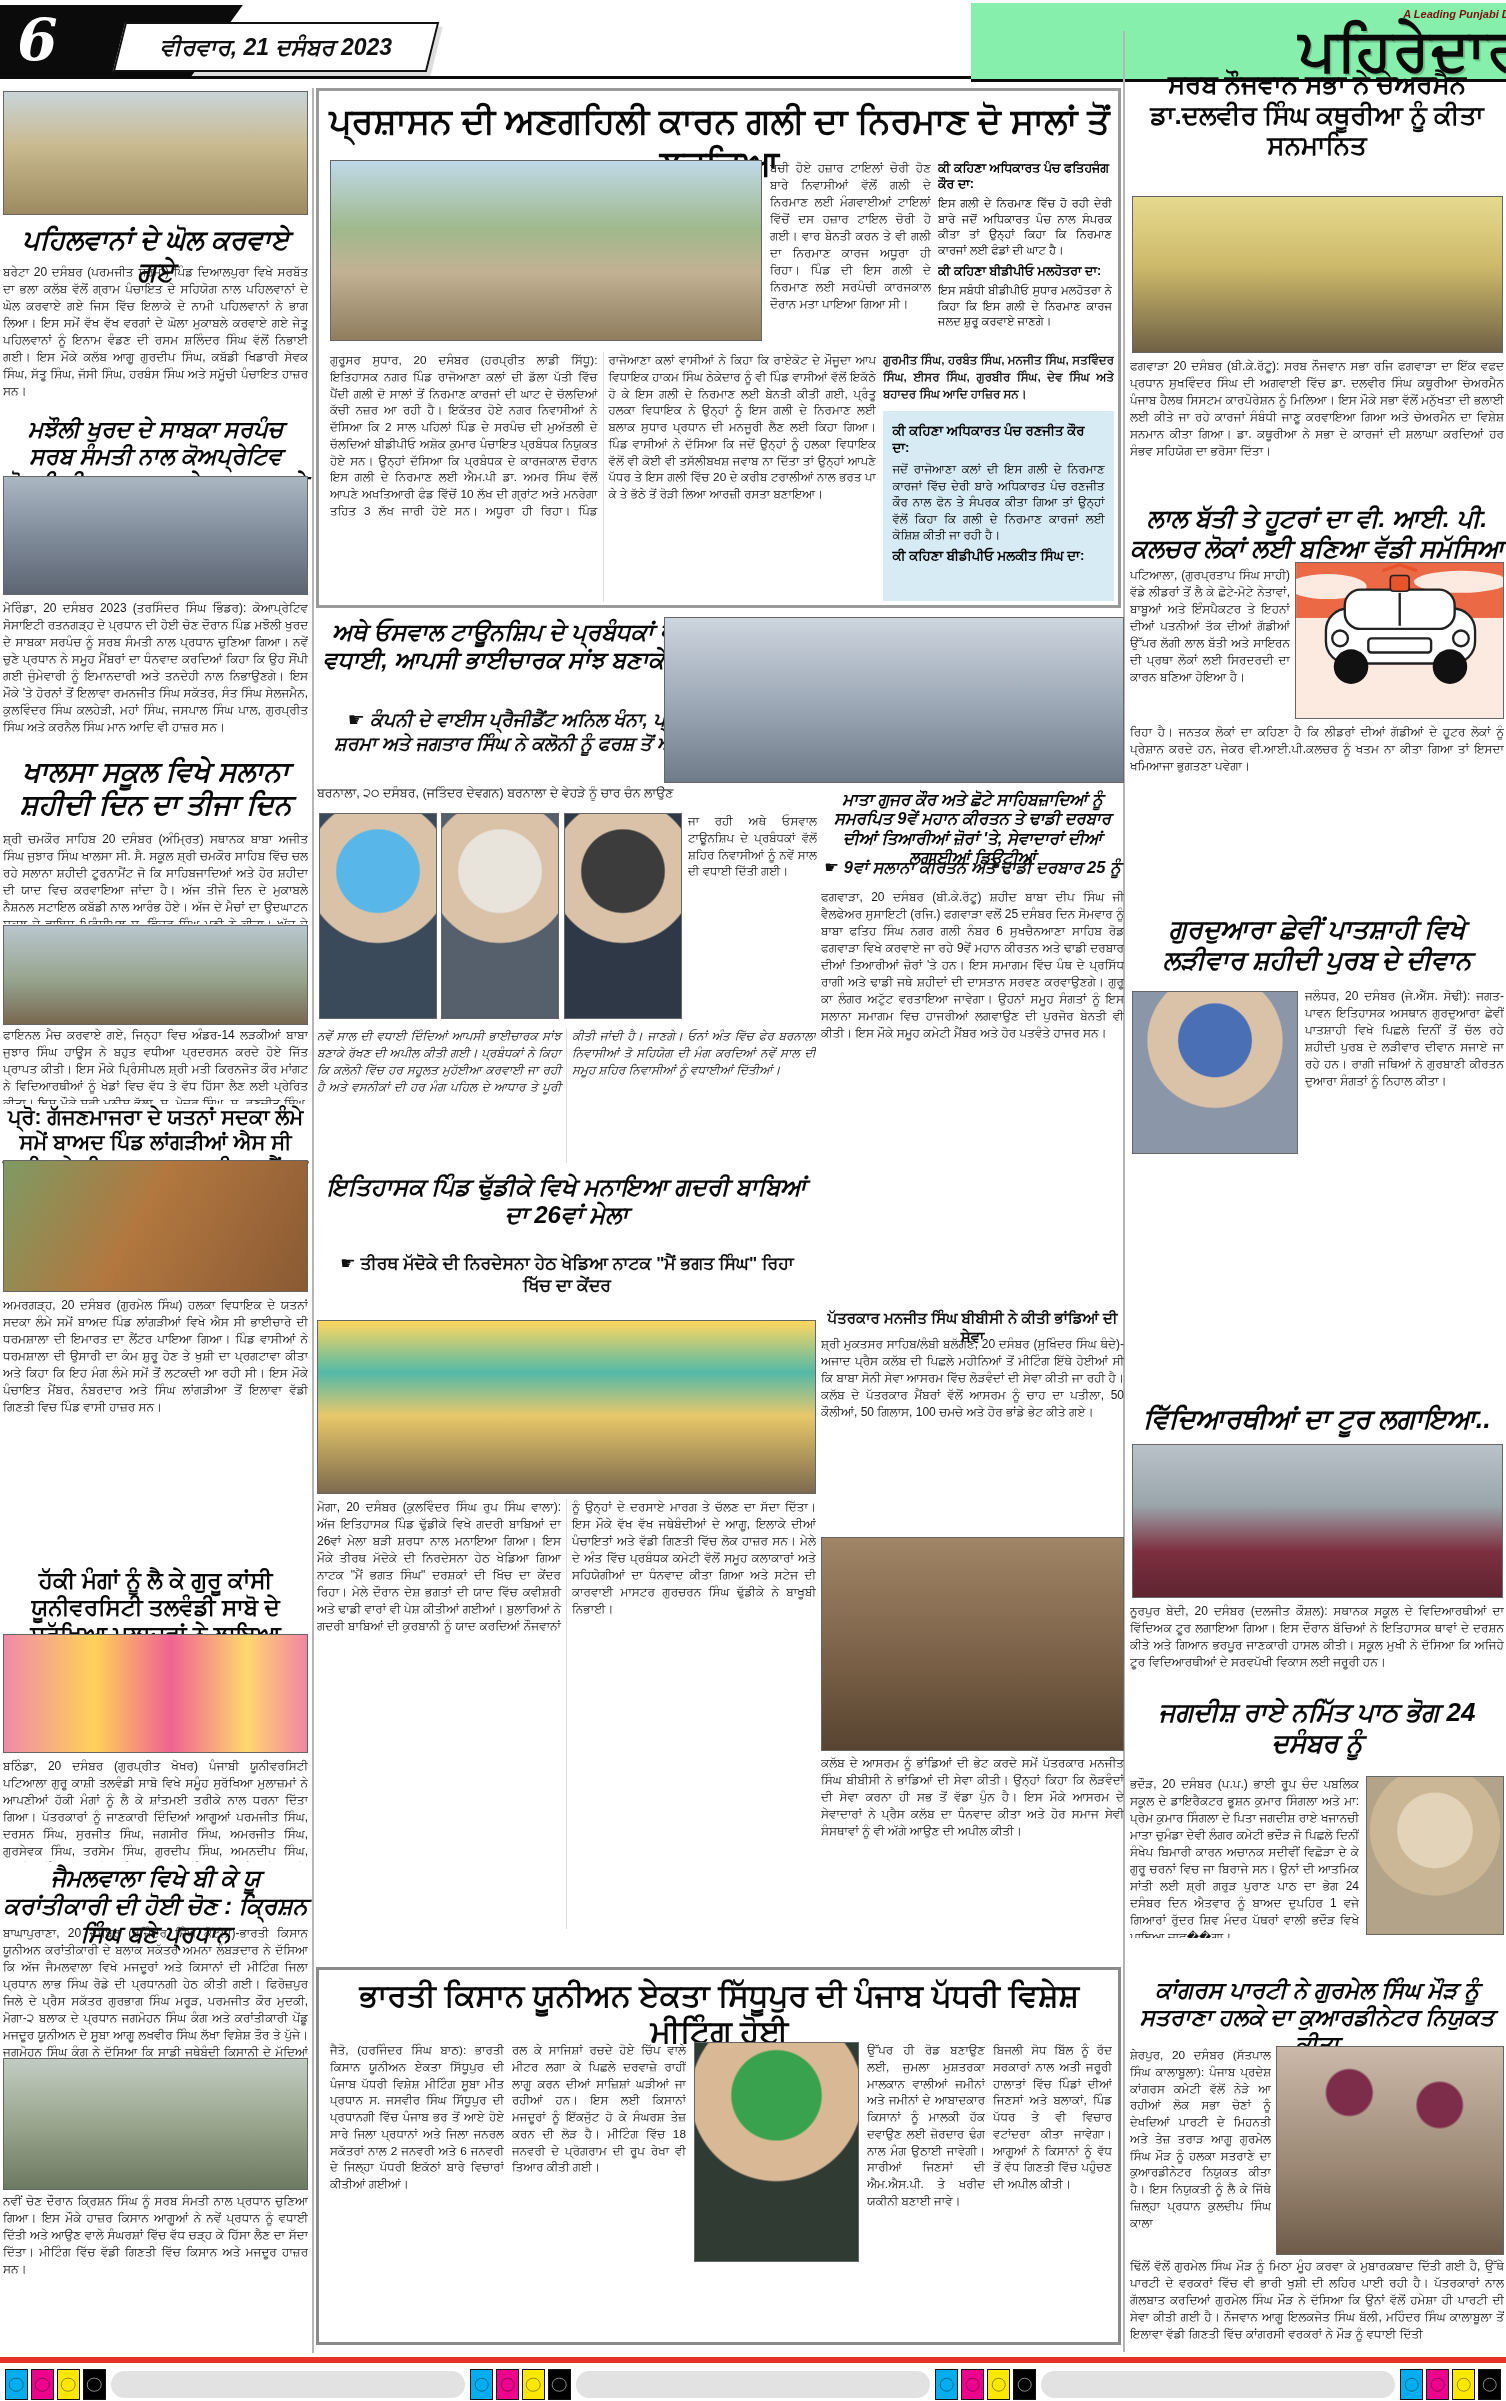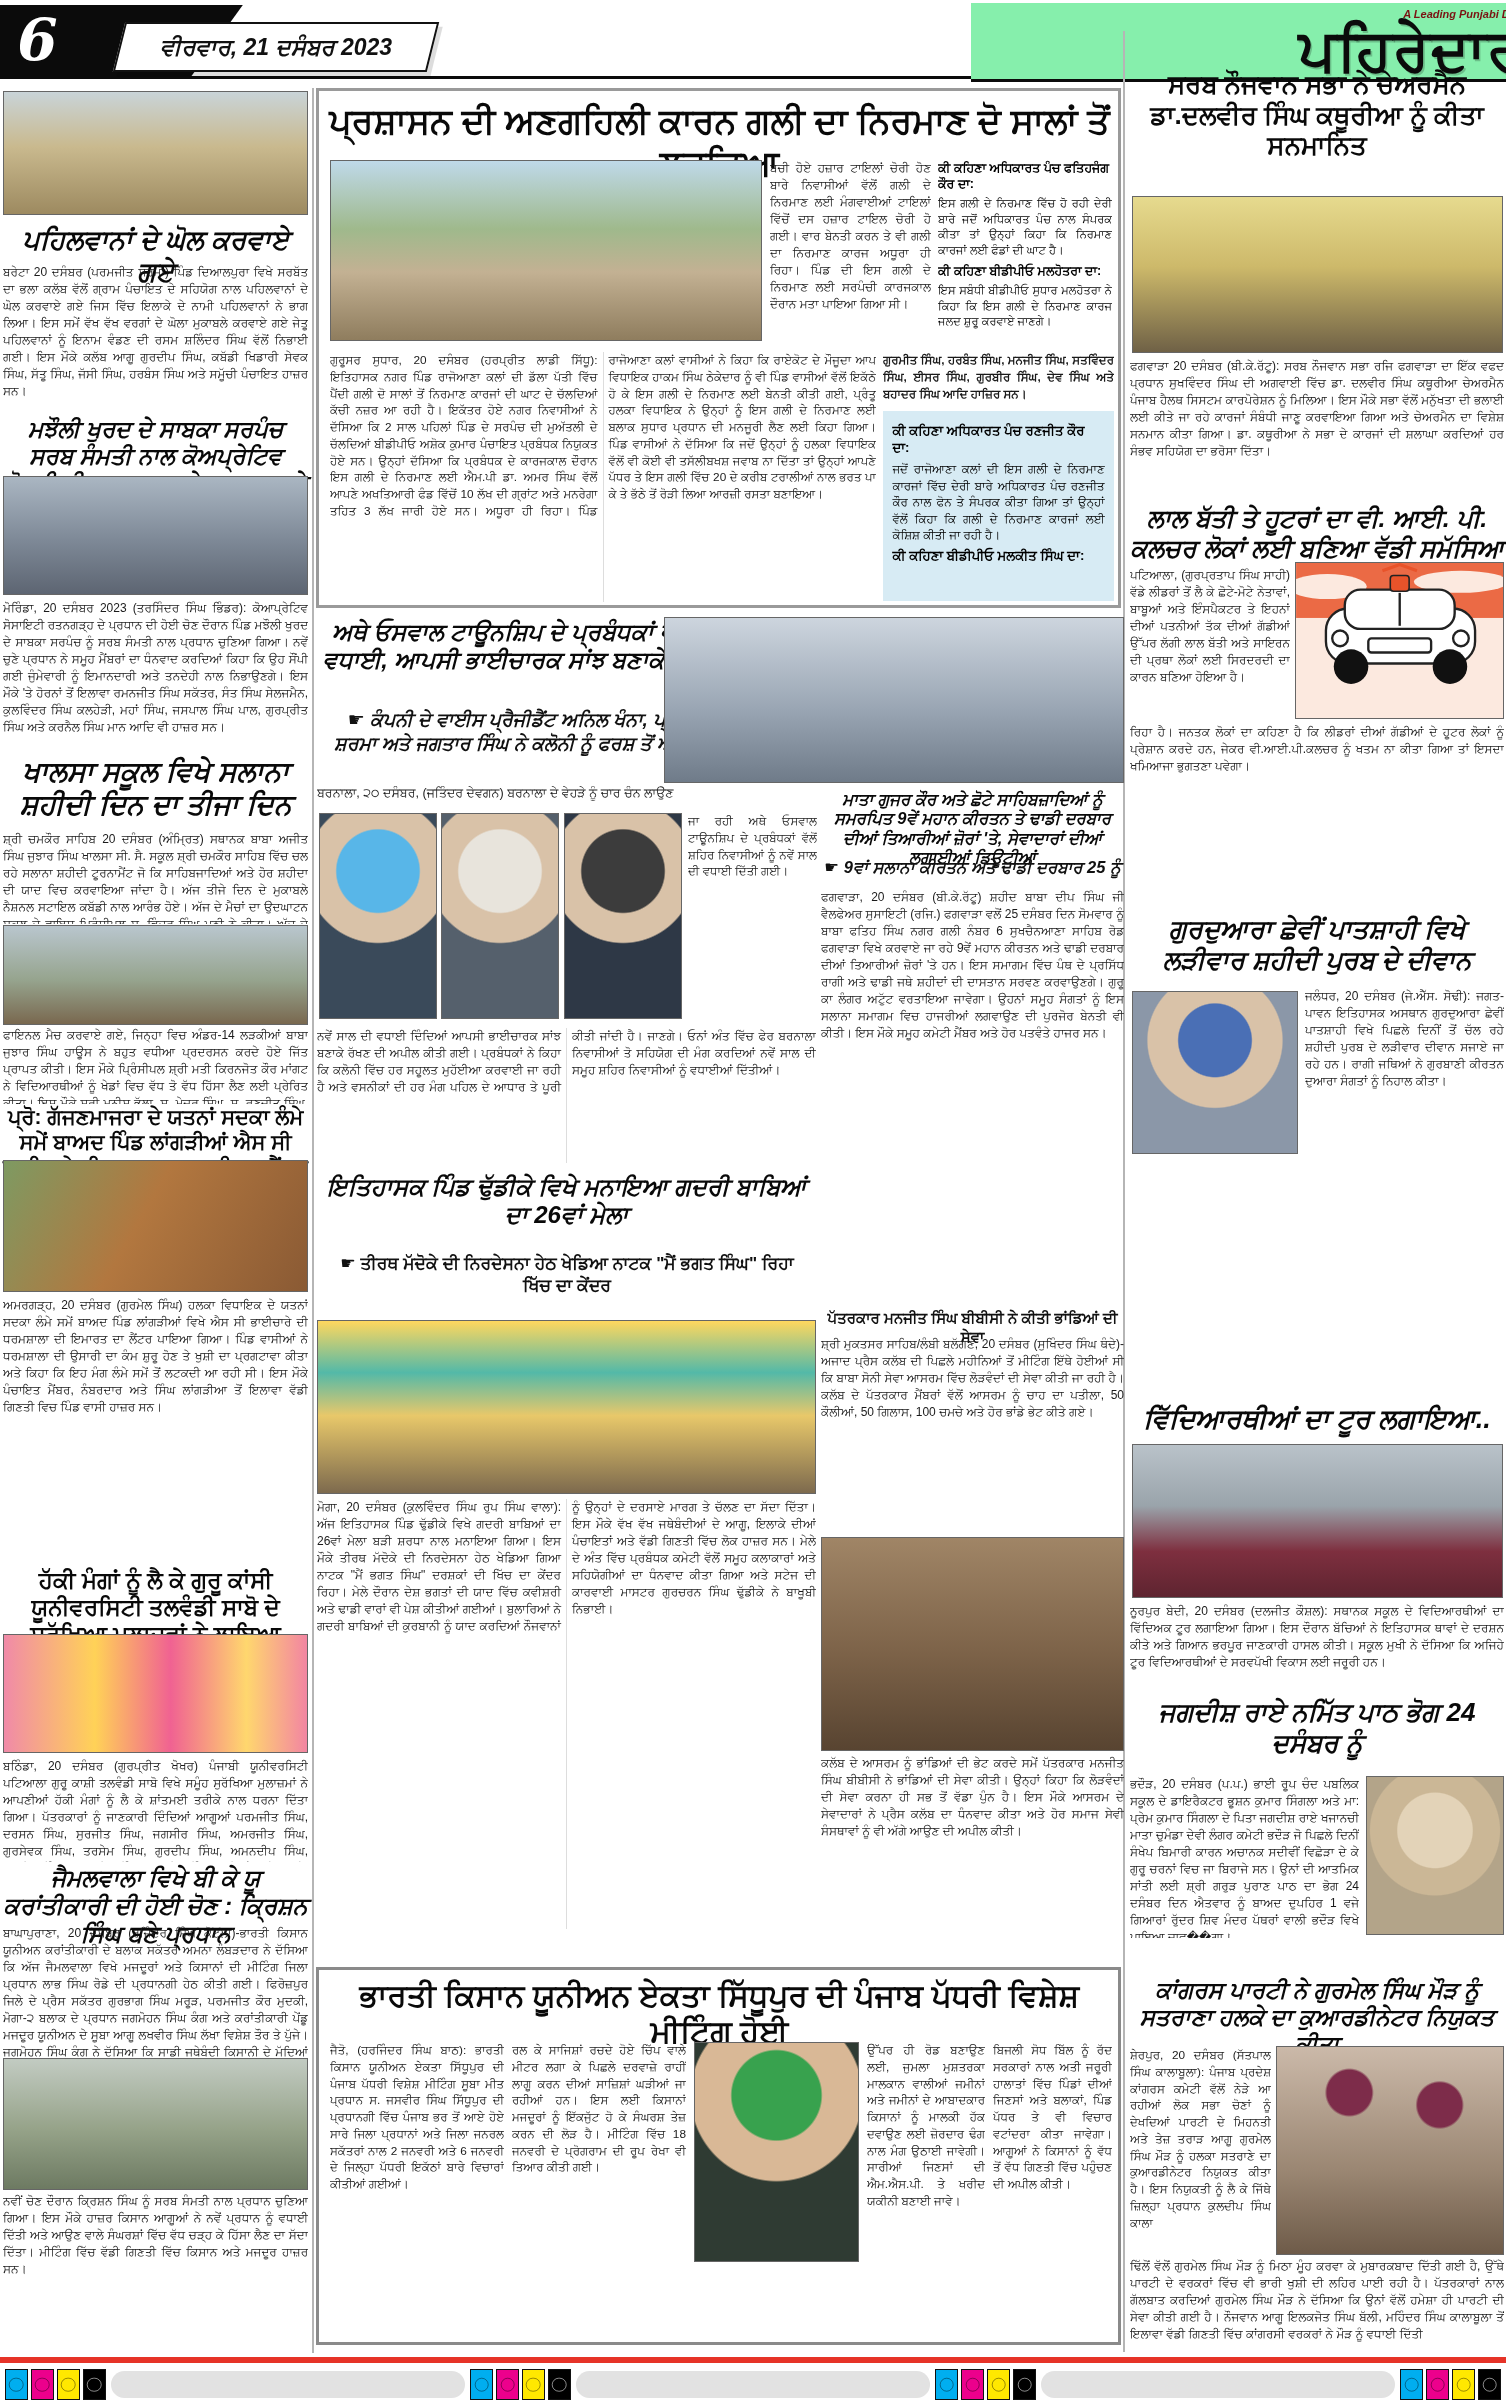--- a/index.html
+++ b/index.html
@@ -124,21 +124,21 @@
   <div class="headline hl-italic" style="left:317px; top:619px; width:499px; font-size:23.6px;">ਅਥੇ ਓਸਵਾਲ ਟਾਊਨਸ਼ਿਪ ਦੇ ਪ੍ਰਬੰਧਕਾਂ ਵੱਲੋ ਨਵੇਂ ਸਾਲ ਦੀ ਵਧਾਈ, ਆਪਸੀ ਭਾਈਚਾਰਕ ਸਾਂਝ ਬਣਾਕੇ ਰੱਖਣ ਦੀ ਅਪੀਲ</div>
   <div class="subhead pointer" style="left:330px; top:708px; width:474px; font-size:19px;">ਕੰਪਨੀ ਦੇ ਵਾਈਸ ਪ੍ਰੈਜੀਡੈਂਟ ਅਨਿਲ ਖੰਨਾ, ਪ੍ਰਬੰਧਕ ਬਲਵਿੰਦਰ ਸ਼ਰਮਾ ਅਤੇ ਜਗਤਾਰ ਸਿੰਘ ਨੇ ਕਲੋਨੀ ਨੂੰ ਫਰਸ਼ ਤੋਂ ਅਰਸ਼ ਤੇ ਪਹੁੰਚਾਇਆ</div>
   <div class="body" style="left:317px; top:785px; width:499px; height:23.6px; font-size:12.6px;">ਬਰਨਾਲਾ, ੨੦ ਦਸੰਬਰ, (ਜਤਿੰਦਰ ਦੇਵਗਨ) ਬਰਨਾਲਾ ਦੇ ਵੇਹੜੇ ਨੂੰ ਚਾਰ ਚੰਨ ਲਾਉਣ</div>
   <div class="photo" style="left:319px; top:813px; width:118px; height:206px;
        background:radial-gradient(circle at 50% 28%,#58b6e8 0 26%,#d9c2a8 27% 45%,#3a4a5a 46% 100%);"></div>
   <div class="photo" style="left:441px; top:813px; width:118px; height:206px;
        background:radial-gradient(circle at 50% 28%,#e8e4dc 0 26%,#d9c2a8 27% 45%,#55606c 46% 100%);"></div>
   <div class="photo" style="left:564px; top:813px; width:118px; height:206px;
        background:radial-gradient(circle at 50% 28%,#3c3c3c 0 26%,#d9c2a8 27% 45%,#2e3846 46% 100%);"></div>
   <div class="body" style="left:688px; top:813px; width:129px; height:206px; font-size:11.8px;">ਜਾ ਰਹੀ ਅਥੇ ਓਸਵਾਲ ਟਾਊਨਸ਼ਿਪ ਦੇ ਪ੍ਰਬੰਧਕਾਂ ਵੱਲੋਂ ਸ਼ਹਿਰ ਨਿਵਾਸੀਆਂ ਨੂੰ ਨਵੇਂ ਸਾਲ ਦੀ ਵਧਾਈ ਦਿੱਤੀ ਗਈ।</div>
-  <div class="body cols2" style="left:317px; top:1028px; width:499px; height:135px;">ਨਵੇਂ ਸਾਲ ਦੀ ਵਧਾਈ ਦਿੰਦਿਆਂ ਆਪਸੀ ਭਾਈਚਾਰਕ ਸਾਂਝ ਬਣਾਕੇ ਰੱਖਣ ਦੀ ਅਪੀਲ ਕੀਤੀ ਗਈ। ਪ੍ਰਬੰਧਕਾਂ ਨੇ ਕਿਹਾ ਕਿ ਕਲੋਨੀ ਵਿੱਚ ਹਰ ਸਹੂਲਤ ਮੁਹੱਈਆ ਕਰਵਾਈ ਜਾ ਰਹੀ ਹੈ ਅਤੇ ਵਸਨੀਕਾਂ ਦੀ ਹਰ ਮੰਗ ਪਹਿਲ ਦੇ ਆਧਾਰ ਤੇ ਪੂਰੀ ਕੀਤੀ ਜਾਂਦੀ ਹੈ। ਜਾਣਗੇ। ਓਨਾਂ ਅੰਤ ਵਿੱਚ ਫੇਰ ਬਰਨਾਲਾ ਨਿਵਾਸੀਆਂ ਤੋ ਸਹਿਯੋਗ ਦੀ ਮੰਗ ਕਰਦਿਆਂ ਨਵੇਂ ਸਾਲ ਦੀ ਸਮੂਹ ਸ਼ਹਿਰ ਨਿਵਾਸੀਆਂ ਨੂੰ ਵਧਾਈਆਂ ਦਿੱਤੀਆਂ।</div>
+  <div class="body cols2" style="left:317px; top:1028px; width:499px; height:135px;font-style:italic;">ਨਵੇਂ ਸਾਲ ਦੀ ਵਧਾਈ ਦਿੰਦਿਆਂ ਆਪਸੀ ਭਾਈਚਾਰਕ ਸਾਂਝ ਬਣਾਕੇ ਰੱਖਣ ਦੀ ਅਪੀਲ ਕੀਤੀ ਗਈ। ਪ੍ਰਬੰਧਕਾਂ ਨੇ ਕਿਹਾ ਕਿ ਕਲੋਨੀ ਵਿੱਚ ਹਰ ਸਹੂਲਤ ਮੁਹੱਈਆ ਕਰਵਾਈ ਜਾ ਰਹੀ ਹੈ ਅਤੇ ਵਸਨੀਕਾਂ ਦੀ ਹਰ ਮੰਗ ਪਹਿਲ ਦੇ ਆਧਾਰ ਤੇ ਪੂਰੀ ਕੀਤੀ ਜਾਂਦੀ ਹੈ। ਜਾਣਗੇ। ਓਨਾਂ ਅੰਤ ਵਿੱਚ ਫੇਰ ਬਰਨਾਲਾ ਨਿਵਾਸੀਆਂ ਤੋ ਸਹਿਯੋਗ ਦੀ ਮੰਗ ਕਰਦਿਆਂ ਨਵੇਂ ਸਾਲ ਦੀ ਸਮੂਹ ਸ਼ਹਿਰ ਨਿਵਾਸੀਆਂ ਨੂੰ ਵਧਾਈਆਂ ਦਿੱਤੀਆਂ।</div>
 
   <div class="headline hl-italic" style="left:317px; top:1173px; width:499px; font-size:24px;">ਇਤਿਹਾਸਕ ਪਿੰਡ ਢੁੱਡੀਕੇ ਵਿਖੇ ਮਨਾਇਆ ਗਦਰੀ ਬਾਬਿਆਂ ਦਾ 26ਵਾਂ ਮੇਲਾ</div>
   <div class="subhead pointer" style="left:330px; top:1253px; width:474px; font-size:17.3px; font-style:normal;">ਤੀਰਥ ਮੱਦੋਕੇ ਦੀ ਨਿਰਦੇਸਨਾ ਹੇਠ ਖੇਡਿਆ ਨਾਟਕ "ਮੈਂ ਭਗਤ ਸਿੰਘ" ਰਿਹਾ ਖਿੱਚ ਦਾ ਕੇਂਦਰ</div>
   <div class="photo" style="left:317px; top:1320px; width:499px; height:174px;
        background:linear-gradient(180deg,#ffd75e 0%,#53b9a8 30%,#e8c86a 55%,#7d6a4e 100%);"></div>
   <div class="body cols2" style="left:317px; top:1499px; width:499px; height:430px;">ਮੋਗਾ, 20 ਦਸੰਬਰ (ਕੁਲਵਿੰਦਰ ਸਿੰਘ ਰੁਪ ਸਿੰਘ ਵਾਲਾ): ਅੱਜ ਇਤਿਹਾਸਕ ਪਿੰਡ ਢੁੱਡੀਕੇ ਵਿਖੇ ਗਦਰੀ ਬਾਬਿਆਂ ਦਾ 26ਵਾਂ ਮੇਲਾ ਬੜੀ ਸ਼ਰਧਾ ਨਾਲ ਮਨਾਇਆ ਗਿਆ। ਇਸ ਮੌਕੇ ਤੀਰਥ ਮੱਦੋਕੇ ਦੀ ਨਿਰਦੇਸਨਾ ਹੇਠ ਖੇਡਿਆ ਗਿਆ ਨਾਟਕ "ਮੈਂ ਭਗਤ ਸਿੰਘ" ਦਰਸ਼ਕਾਂ ਦੀ ਖਿੱਚ ਦਾ ਕੇਂਦਰ ਰਿਹਾ। ਮੇਲੇ ਦੌਰਾਨ ਦੇਸ਼ ਭਗਤਾਂ ਦੀ ਯਾਦ ਵਿੱਚ ਕਵੀਸ਼ਰੀ ਅਤੇ ਢਾਡੀ ਵਾਰਾਂ ਵੀ ਪੇਸ਼ ਕੀਤੀਆਂ ਗਈਆਂ। ਬੁਲਾਰਿਆਂ ਨੇ ਗਦਰੀ ਬਾਬਿਆਂ ਦੀ ਕੁਰਬਾਨੀ ਨੂੰ ਯਾਦ ਕਰਦਿਆਂ ਨੌਜਵਾਨਾਂ ਨੂੰ ਉਨ੍ਹਾਂ ਦੇ ਦਰਸਾਏ ਮਾਰਗ ਤੇ ਚੱਲਣ ਦਾ ਸੱਦਾ ਦਿੱਤਾ। ਇਸ ਮੌਕੇ ਵੱਖ ਵੱਖ ਜਥੇਬੰਦੀਆਂ ਦੇ ਆਗੂ, ਇਲਾਕੇ ਦੀਆਂ ਪੰਚਾਇਤਾਂ ਅਤੇ ਵੱਡੀ ਗਿਣਤੀ ਵਿੱਚ ਲੋਕ ਹਾਜ਼ਰ ਸਨ। ਮੇਲੇ ਦੇ ਅੰਤ ਵਿੱਚ ਪ੍ਰਬੰਧਕ ਕਮੇਟੀ ਵੱਲੋਂ ਸਮੂਹ ਕਲਾਕਾਰਾਂ ਅਤੇ ਸਹਿਯੋਗੀਆਂ ਦਾ ਧੰਨਵਾਦ ਕੀਤਾ ਗਿਆ ਅਤੇ ਸਟੇਜ ਦੀ ਕਾਰਵਾਈ ਮਾਸਟਰ ਗੁਰਚਰਨ ਸਿੰਘ ਢੁੱਡੀਕੇ ਨੇ ਬਾਖੂਬੀ ਨਿਭਾਈ।</div>
 
   <div class="photo" style="left:664px; top:617px; width:460px; height:166px;
        background:linear-gradient(180deg,#cdd5de 0%,#9aa6b4 55%,#6f7b89 100%);"></div>
   <div class="headline hl-italic" style="left:821px; top:790px; width:303px; font-size:16.5px;">ਮਾਤਾ ਗੁਜਰ ਕੌਰ ਅਤੇ ਛੋਟੇ ਸਾਹਿਬਜ਼ਾਦਿਆਂ ਨੂੰ ਸਮਰਪਿਤ 9ਵੇਂ ਮਹਾਨ ਕੀਰਤਨ ਤੇ ਢਾਡੀ ਦਰਬਾਰ ਦੀਆਂ ਤਿਆਰੀਆਂ ਜ਼ੋਰਾਂ 'ਤੇ, ਸੇਵਾਦਾਰਾਂ ਦੀਆਂ ਲਗਾਈਆਂ ਡਿਊਟੀਆਂ</div>

